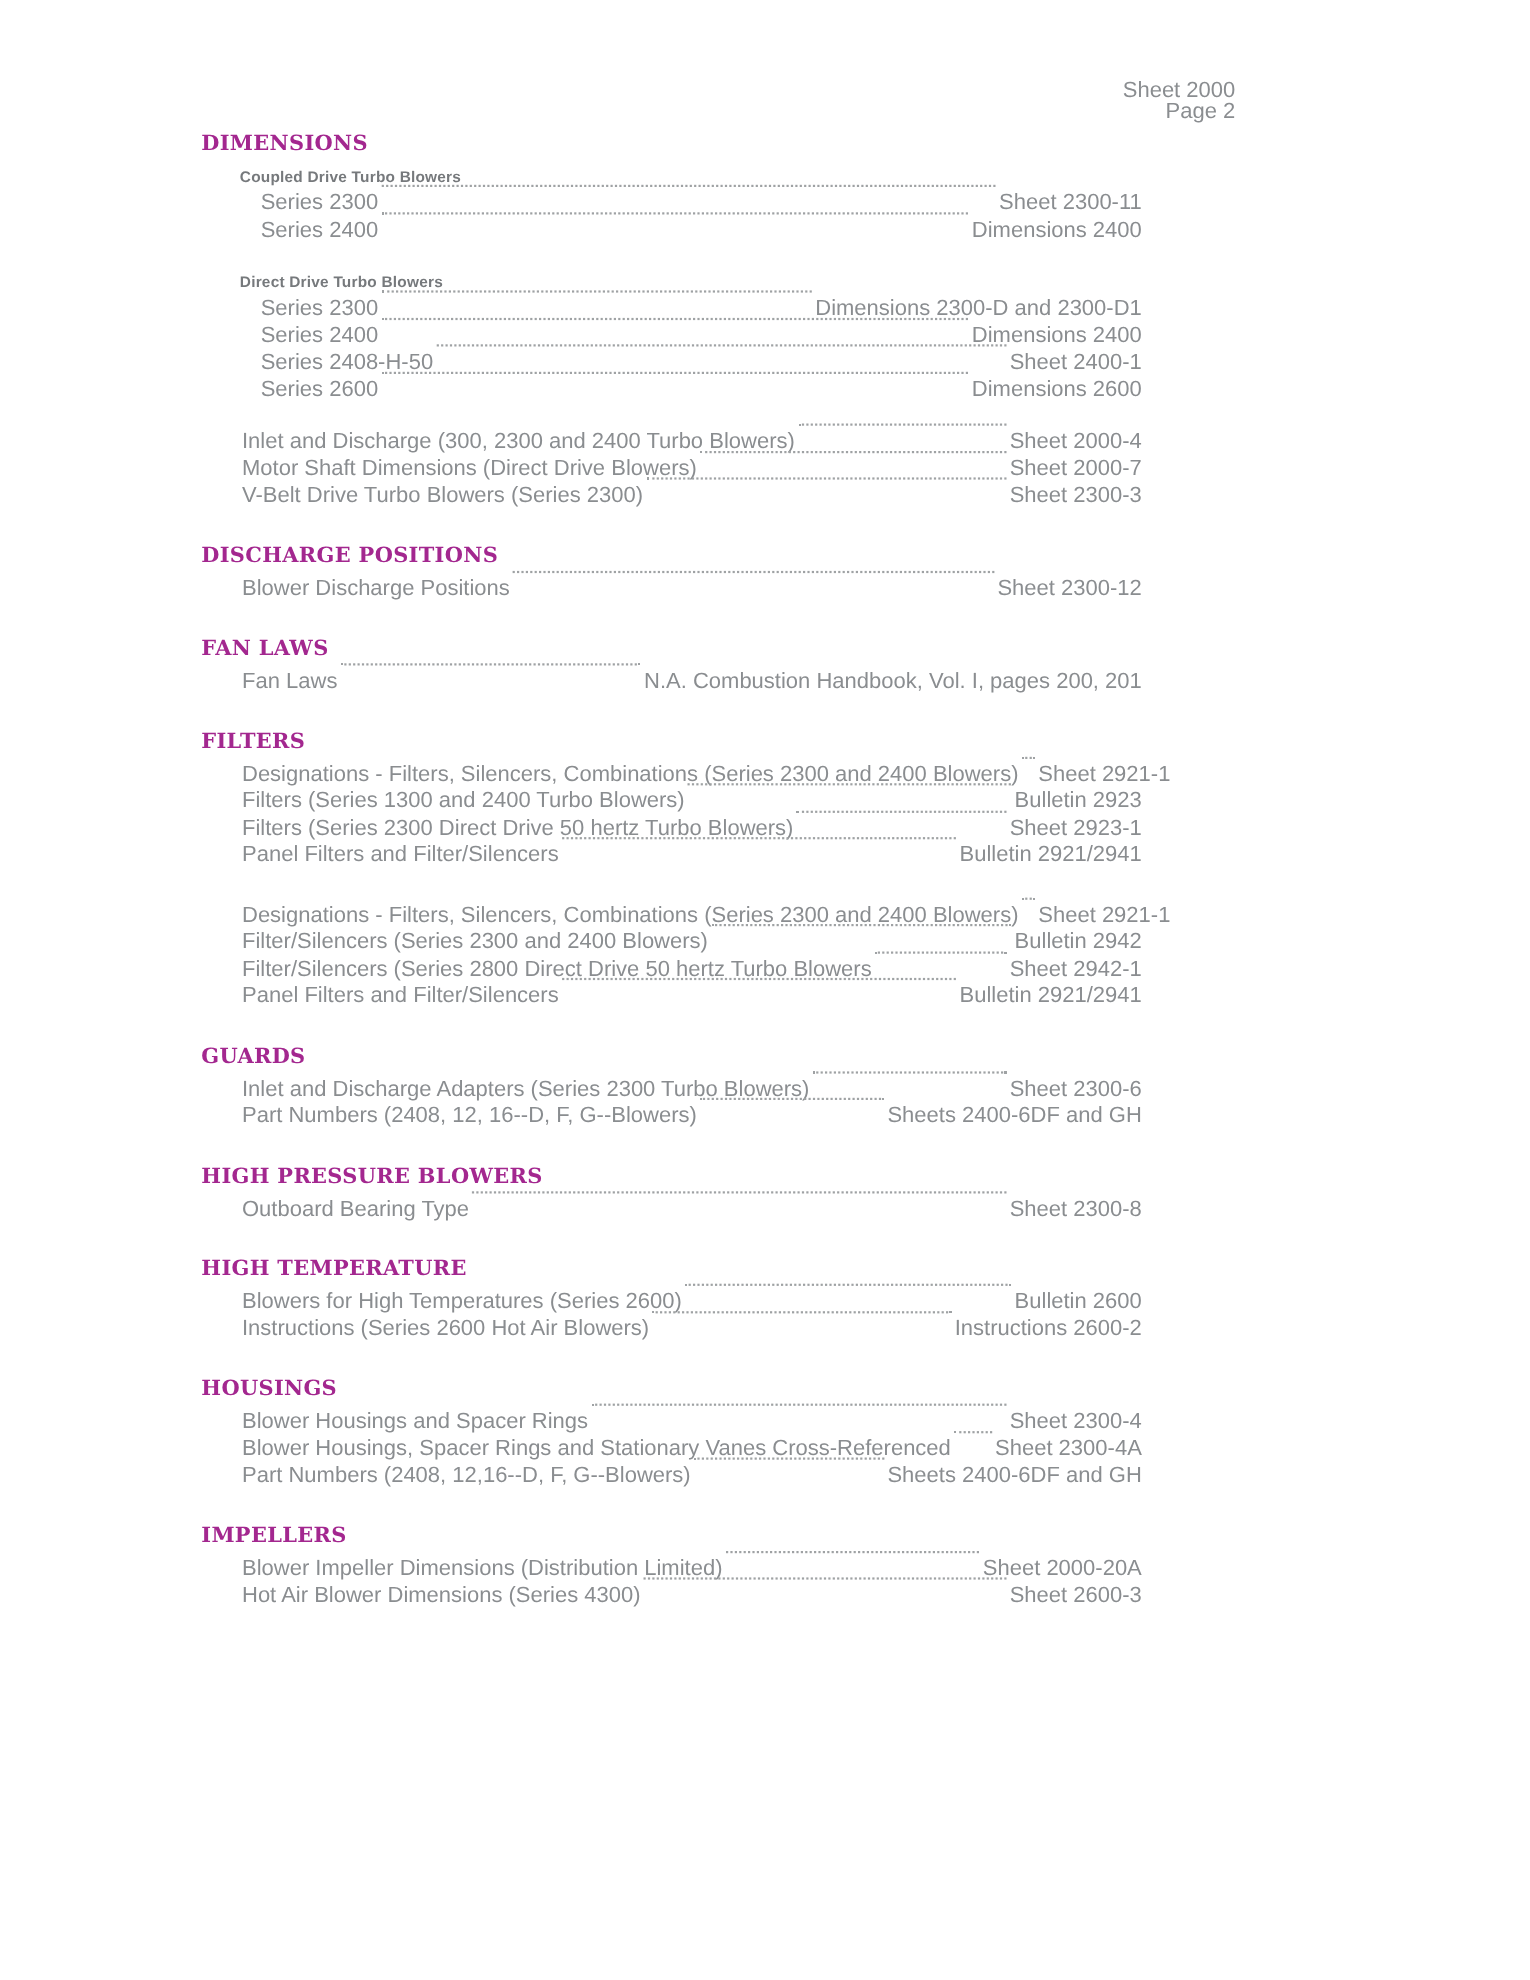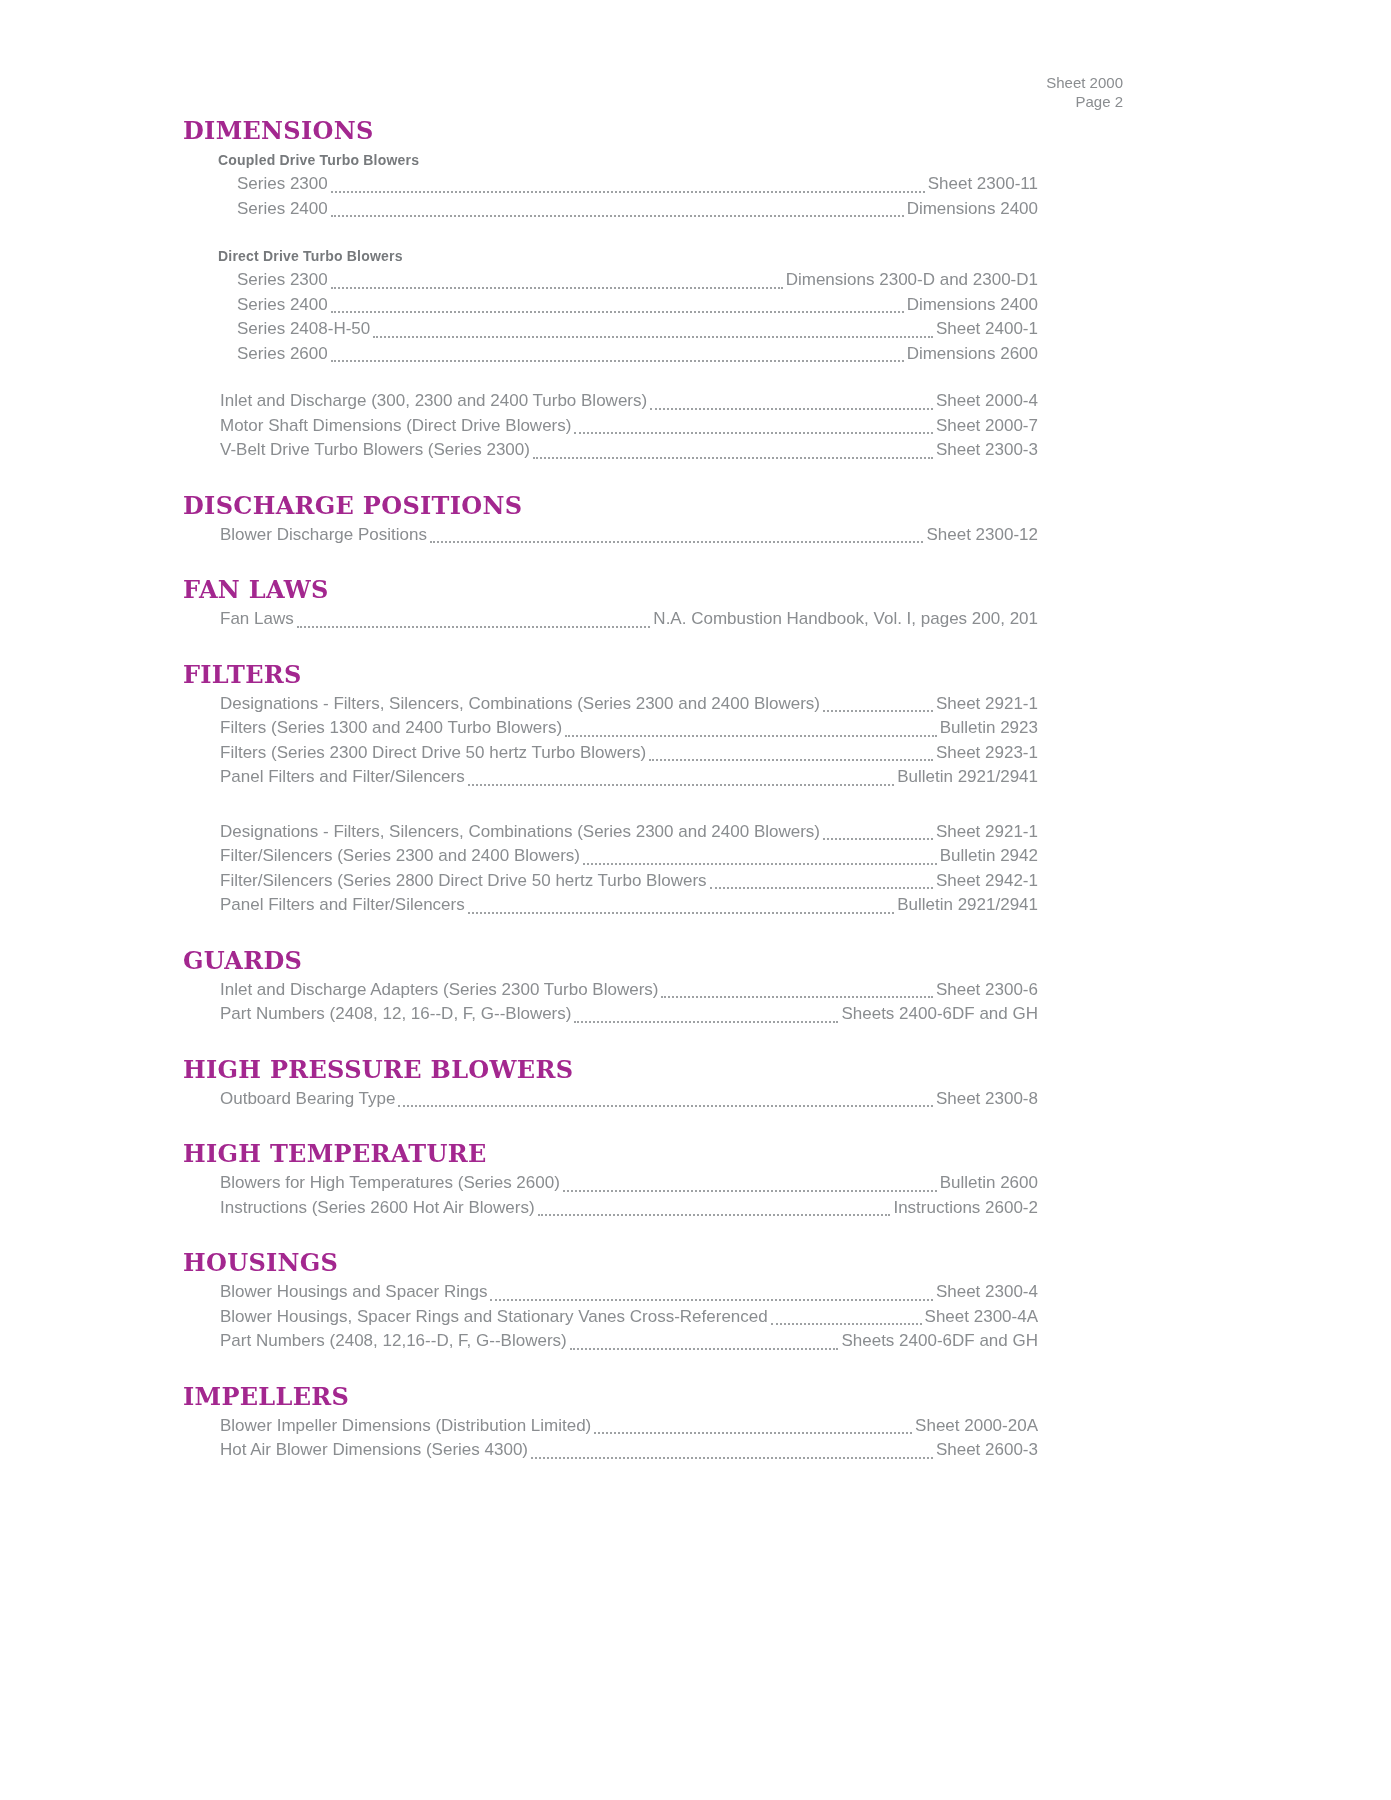--- a/index.html
+++ b/index.html
@@ -21,53 +21,53 @@
     position: absolute;
     inset: 0;
     background: #ffffff;
   }
   .page-header {
     position: absolute;
     top: 73px;
     right: 268px;
     text-align: right;
     color: var(--body-text);
-    font-size: 15px;
+    font-size: 20px;
     line-height: 19px;
   }
   .toc {
     position: absolute;
     left: 183px;
     top: 118px;
     width: 855px;
     color: var(--body-text);
   }
   .toc-section + .toc-section { margin-top: 30px; }
   .section-title {
     font-family: "DejaVu Serif", serif;
     font-weight: bold;
-    font-size: 24px;
+    font-size: 19px;
     line-height: 25px;
     letter-spacing: 0.3px;
     color: var(--section-heading);
     margin-bottom: 5px;
   }
   .toc-group + .toc-group { margin-top: 23px; }
   .group-subtitle {
     font-size: 14px;
     font-weight: bold;
     line-height: 24px;
     color: var(--subheading-text);
     margin-left: 35px;
     letter-spacing: 0.2px;
   }
   .toc-entry {
     display: flex;
-    align-items: flex-end;
-    font-size: 17px;
+    align-items: flex-start;
+    font-size: 20px;
     line-height: 24.5px;
     color: var(--body-text);
   }
   .with-sub .toc-entry { margin-left: 54px; }
   .no-sub  .toc-entry { margin-left: 37px; }
   .entry-label { white-space: nowrap; }
   .entry-ref   { white-space: nowrap; }
   .leader {
     flex: 1 1 auto;
     min-width: 12px;

